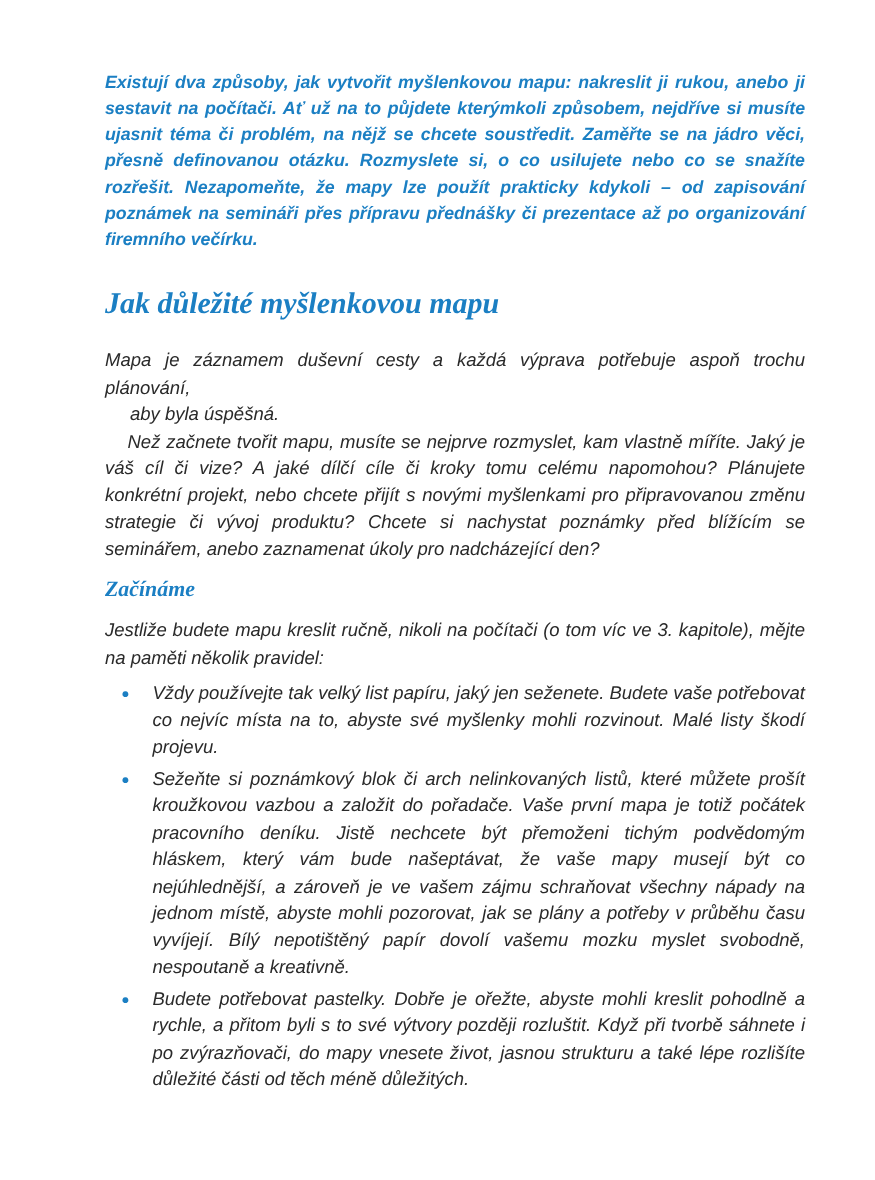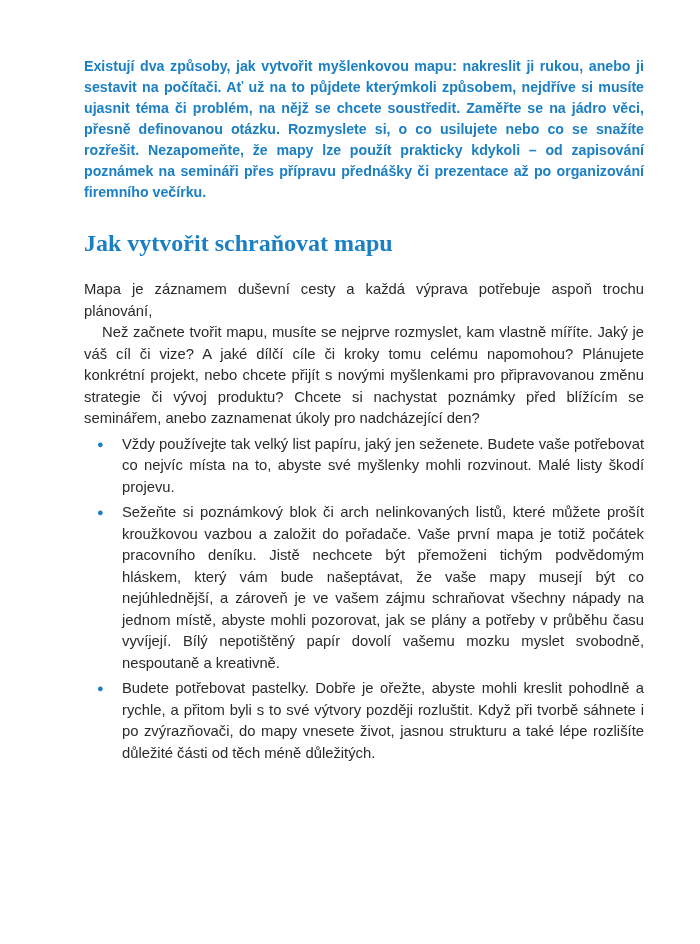--- a/index.html
+++ b/index.html
@@ -11,20 +11,21 @@
     font-family: "Liberation Sans", sans-serif;
     color: #2a2a2a;
   }
 
   .page {
     width: 700px;
     height: 944px;
     padding: 56px 56px 26px 84px;
     display: flex;
     flex-direction: column;
+    font-style: italic;
   }
 
   
   .intro {
     color: #1b7fc3;
     font-weight: bold;
     font-size: 14.2px;
     line-height: 21px;
     text-align: justify;
     margin-bottom: 24px;
@@ -100,29 +101,31 @@
     text-align: justify;
   }
 </style>
 </head>
 <body>
 
 <div class="page">
 
   <p class="intro">Existují dva způsoby, jak vytvořit myšlenkovou mapu: nakreslit ji rukou, anebo ji sestavit na počítači. Ať už na to půjdete kterýmkoli způsobem, nejdříve si musíte ujasnit téma či problém, na nějž se chcete soustředit. Zaměřte se na jádro věci, přesně definovanou otázku. Rozmyslete si, o co usilujete nebo co se snažíte rozřešit. Nezapomeňte, že mapy lze použít prakticky kdykoli – od zapisování poznámek na semináři přes přípravu přednášky či prezentace až po organizování firemního večírku.</p>
 
-  <h1 class="chapter-title">Jak vytvořit schraňovat mapu</h1>
+  <h1 class="chapter-title">Jak důležité myšlenkovou mapu</h1>
 
-  <p class="body-p para1"><span>Mapa je záznamem duševní cesty a každá výprava potřebuje aspoň trochu plánování,</span><br></p>
+  <p class="body-p para1"><span>Mapa je záznamem duševní cesty a každá výprava potřebuje aspoň trochu plánování,</span><br><span class="cont-indent">aby byla úspěšná.</span></p>
 
   <p class="body-p para2">Než začnete tvořit mapu, musíte se nejprve rozmyslet, kam vlastně míříte. Jaký je váš cíl či vize? A jaké dílčí cíle či kroky tomu celému napomohou? Plánujete konkrétní projekt, nebo chcete přijít s novými myšlenkami pro připravovanou změnu strategie či vývoj produktu? Chcete si nachystat poznámky před blížícím se seminářem, anebo zaznamenat úkoly pro nadcházející den?</p>
 
+  <h2 class="section-title">Začínáme</h2>
 
 
 
+  <p class="body-p para4">Jestliže budete mapu kreslit ručně, nikoli na počítači (o tom víc ve 3. kapitole), mějte na paměti několik pravidel:</p>
 
   <ul class="bullet-list">
     <li>
       <span class="bullet-dot">●</span>
       <span class="bullet-text">Vždy používejte tak velký list papíru, jaký jen seženete. Budete vaše potřebovat co nejvíc místa na to, abyste své myšlenky mohli rozvinout. Malé listy škodí projevu.</span>
     </li>
     <li>
       <span class="bullet-dot">●</span>
       <span class="bullet-text">Sežeňte si poznámkový blok či arch nelinkovaných listů, které můžete prošít kroužkovou vazbou a založit do pořadače. Vaše první mapa je totiž počátek pracovního deníku. Jistě nechcete být přemoženi tichým podvědomým hláskem, který vám bude našeptávat, že vaše mapy musejí být co nejúhlednější, a zároveň je ve vašem zájmu schraňovat všechny nápady na jednom místě, abyste mohli pozorovat, jak se plány a potřeby v průběhu času vyvíjejí. Bílý nepotištěný papír dovolí vašemu mozku myslet svobodně, nespoutaně a kreativně.</span>
     </li>

